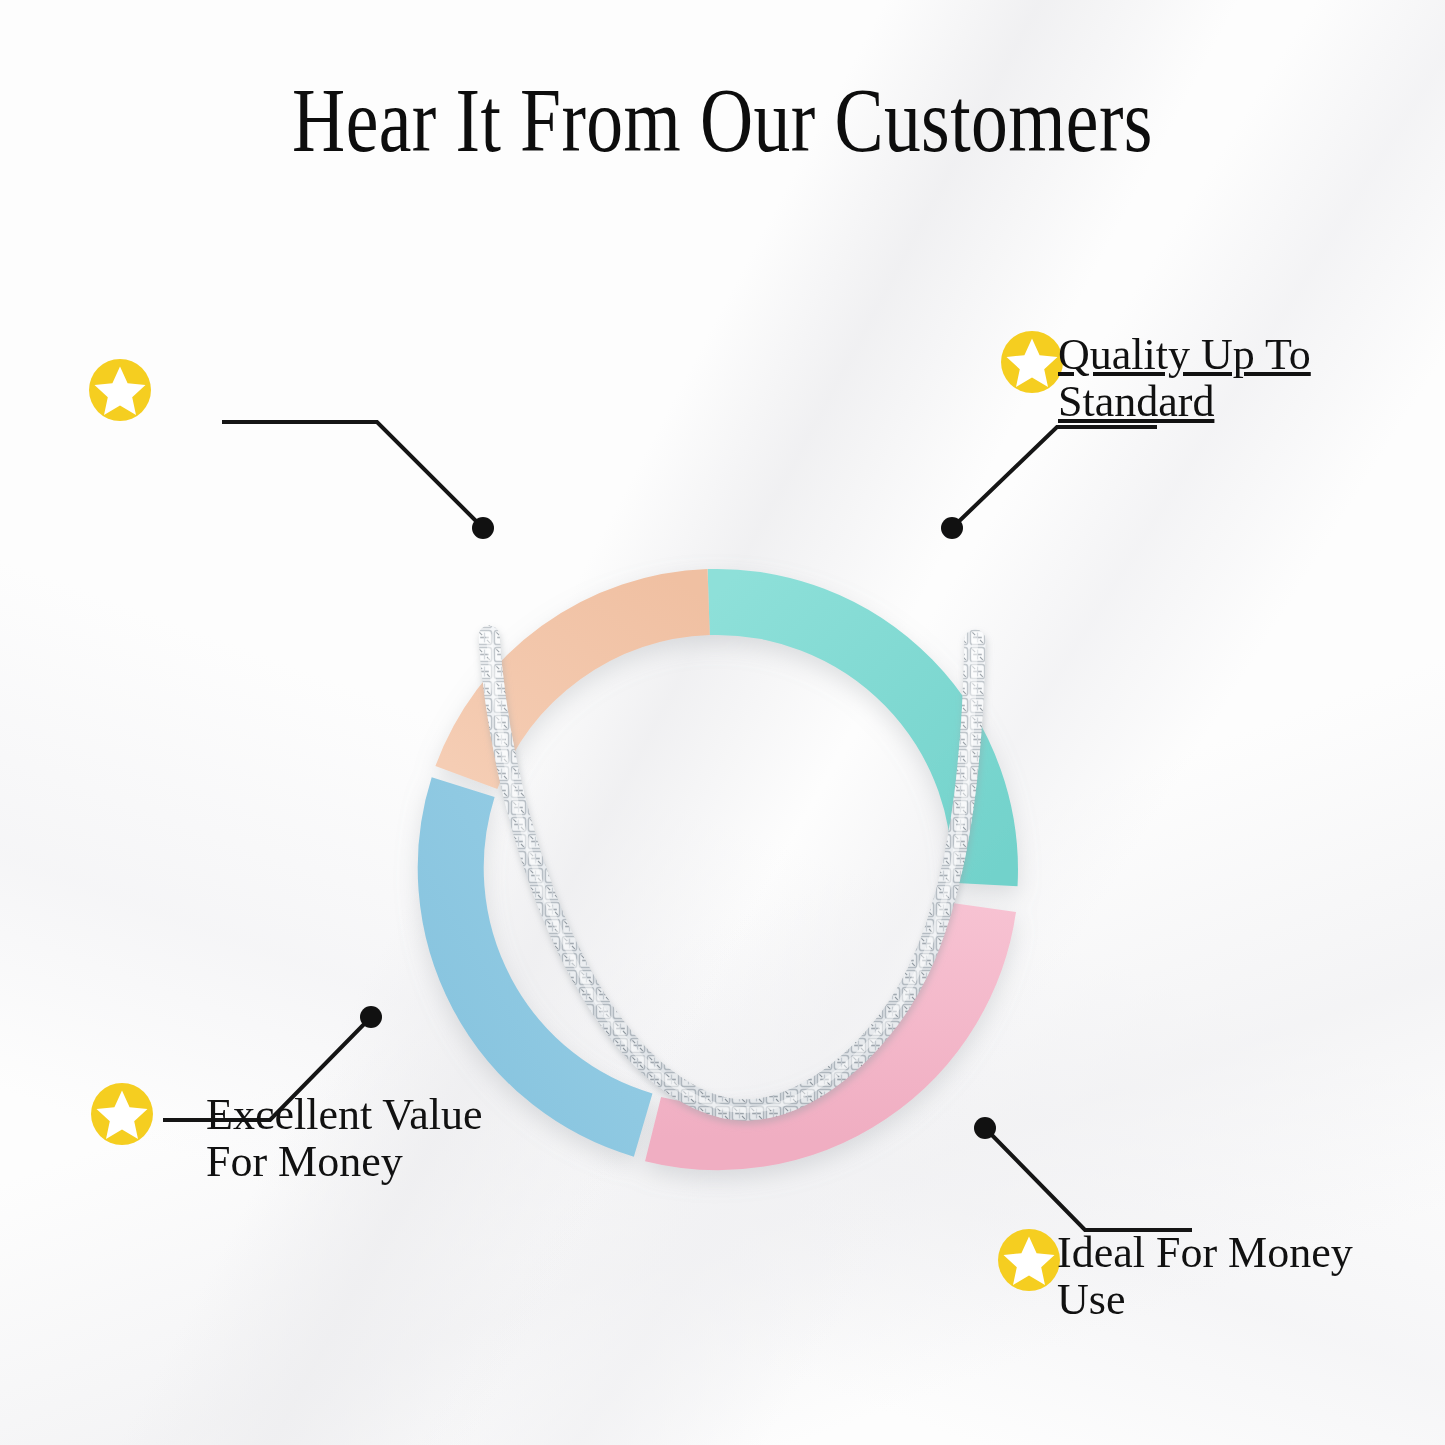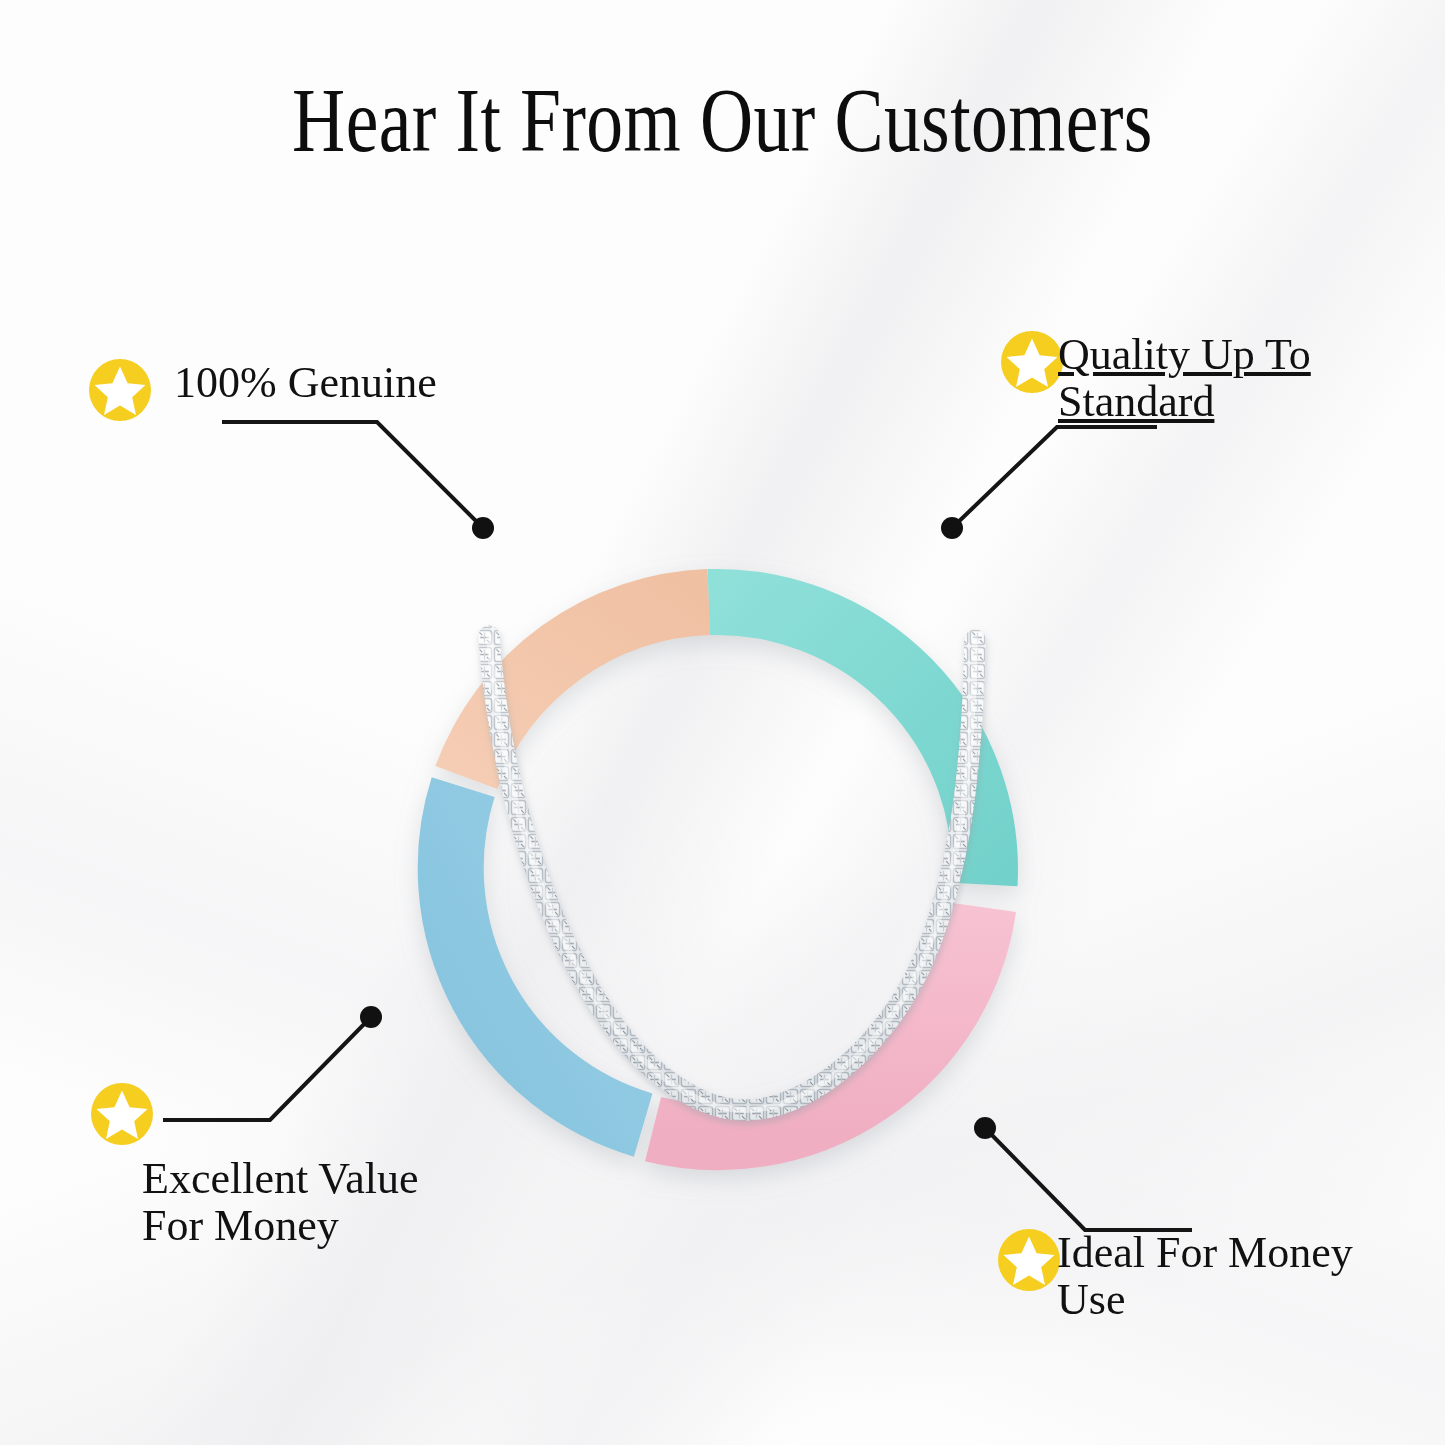--- a/index.html
+++ b/index.html
@@ -91,21 +91,21 @@
     padding-top: 2px;
   }
 
   
   #callout-genuine      { left: 88px;  top: 358px; }
   #callout-genuine .ctext   { margin-left: 22px; }
 
   #callout-quality      { left: 1000px; top: 330px; }
   #callout-quality .ctext   { margin-left: -6px; text-decoration: underline; }
 
-  #callout-value        { left: 90px;  top: 1082px; flex-direction: column; }
+  #callout-value        { left: 90px;  top: 1082px; flex-direction: row; }
   #callout-value .ctext     { margin-left: 52px; margin-top: 8px; }
 
   #callout-daily        { left: 997px; top: 1228px; }
   #callout-daily .ctext     { margin-left: -4px; }
 </style>
 </head>
 <body>
 
 <div id="stage">
 
@@ -208,21 +208,20 @@
                C 948 941, 972 810, 975 640" fill="none" stroke="#ffffff" stroke-width="6" stroke-linecap="round" opacity="0.48"></path>
     </g>
   </svg>
 
   <div class="callout" id="callout-genuine">
     <svg class="badge" viewBox="0 0 64 64">
       <circle cx="32" cy="32" r="31" fill="#f5ce20"></circle>
       <path fill="#ffffff" d="M32 8.5 L39.6 25.2 L57.5 27.0 L44.2 39.2 L48.0 57.0
                L32 47.6 L16.0 57.0 L19.8 39.2 L6.5 27.0 L24.4 25.2 Z"></path>
     </svg>
-    <div class="ctext">100% Genuine</div>
   </div>
 
   <div class="callout" id="callout-quality">
     <svg class="badge" viewBox="0 0 64 64">
       <circle cx="32" cy="32" r="31" fill="#f5ce20"></circle>
       <path fill="#ffffff" d="M32 8.5 L39.6 25.2 L57.5 27.0 L44.2 39.2 L48.0 57.0
                L32 47.6 L16.0 57.0 L19.8 39.2 L6.5 27.0 L24.4 25.2 Z"></path>
     </svg>
     <div class="ctext">Quality Up To
 Standard</div>

